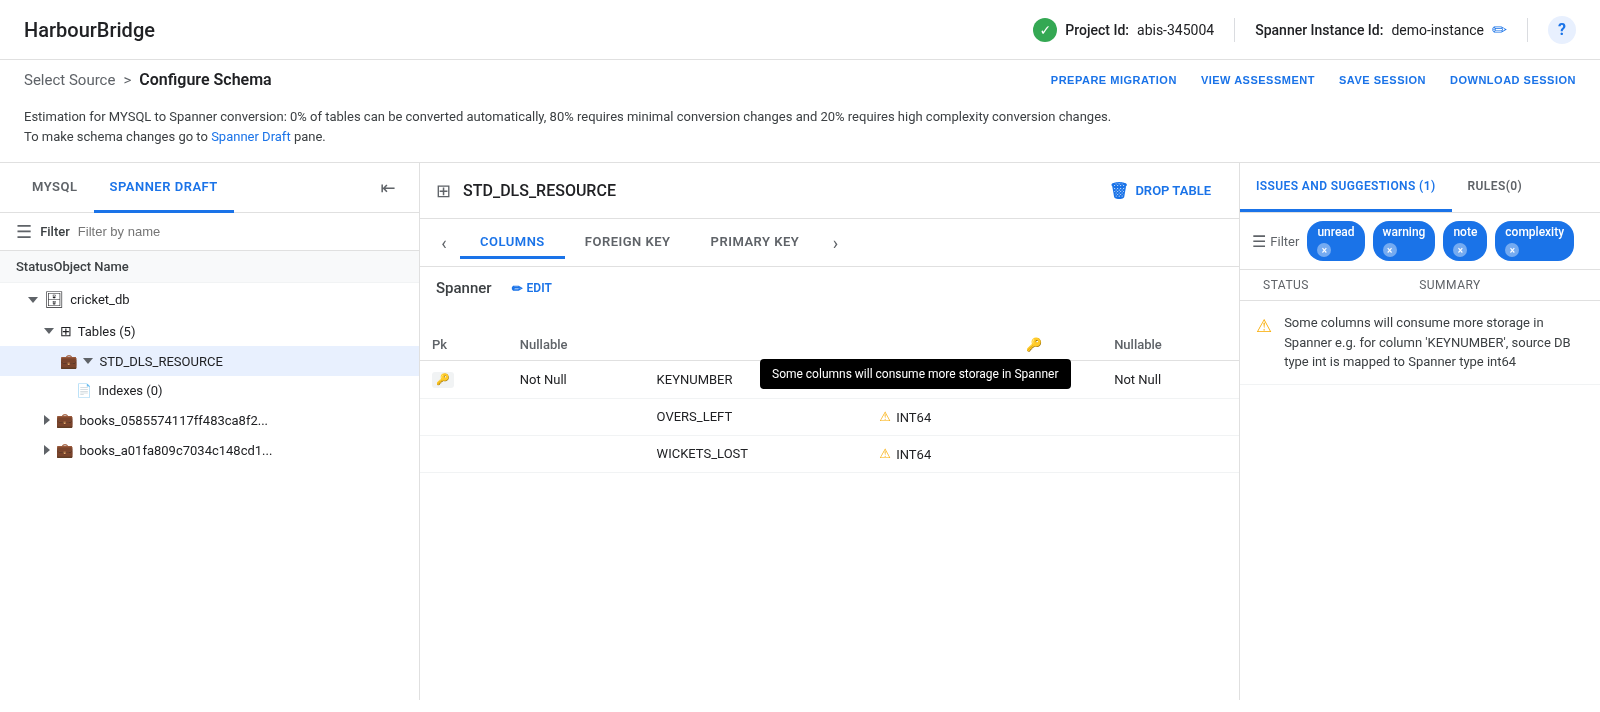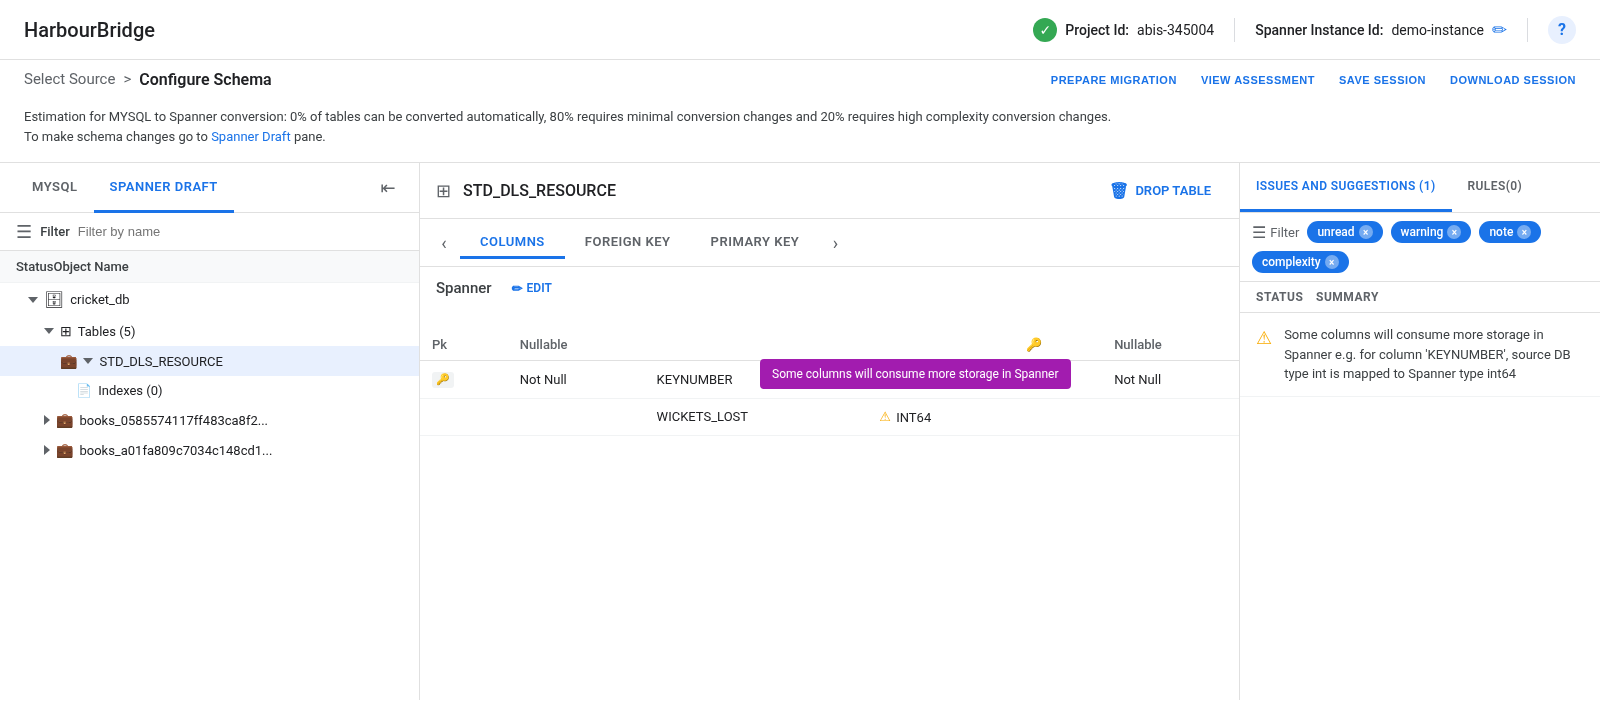--- a/index.html
+++ b/index.html
@@ -50,21 +50,21 @@
       cursor: pointer;
     }
     .edit-icon {
       color: #1a73e8; font-size: 18px; cursor: pointer;
     }
 
     
     .breadcrumb {
       padding: 14px 24px 10px;
       display: flex;
-      align-items: flex-start;
+      align-items: center;
       gap: 8px;
       font-size: 15px;
     }
     .breadcrumb-link {
       color: #5f6368;
     }
     .breadcrumb-sep { color: #5f6368; }
     .breadcrumb-current {
       font-weight: 600;
       font-size: 16px;
@@ -307,21 +307,21 @@
     .warn-icon {
       display: inline-flex; align-items: center; justify-content: center;
       width: 16px; height: 16px;
       color: #f9ab00;
       font-size: 13px;
     }
 
     
     .tooltip-box {
       position: absolute;
-      background: #a21caf;
+      background: #000000;
       color: white;
       padding: 8px 12px;
       border-radius: 4px;
       font-size: 12px;
       white-space: nowrap;
       z-index: 100;
       pointer-events: none;
     }
 
     
@@ -355,45 +355,47 @@
       flex-wrap: wrap;
       padding: 8px 12px;
       gap: 8px;
       border-bottom: 1px solid #e0e0e0;
     }
     .filter-label {
       display: flex; align-items: center; gap: 4px;
       font-size: 13px; color: #5f6368;
     }
     .chip {
-      display: inline-flex; align-items: center; gap: 4px;
+      display: inline-flex; gap: 4px;
       padding: 4px 10px;
       border-radius: 16px;
       font-size: 12px;
       font-weight: 500;
       cursor: pointer;
+      flex-direction: column;
     }
     .chip-blue { background: #1a73e8; color: white; }
     .chip-x {
       display: inline-flex; align-items: center; justify-content: center;
       width: 14px; height: 14px;
       border-radius: 50%;
       background: rgba(255,255,255,0.4);
       font-size: 10px;
       cursor: pointer;
     }
     .issues-header {
       display: flex;
       padding: 8px 16px;
       border-bottom: 1px solid #e0e0e0;
       font-size: 12px;
-      font-weight: 700;
+      font-weight: 400;
       color: #5f6368;
       text-transform: uppercase;
       letter-spacing: 0.5px;
+      text-align: center;
     }
     .issues-header .col-status { width: 60px; }
     .issues-header .col-summary { flex: 1; }
     .issue-row {
       display: flex;
       padding: 12px 16px;
       align-items: flex-start;
       gap: 12px;
       border-bottom: 1px solid #f1f3f4;
       font-size: 13px;
@@ -575,20 +577,31 @@
               <td>
                 <span class="warn-icon">⚠</span>
                 <span>INT64</span>
               </td>
               <td>
                 <span class="key-icon">🔑</span>
               </td>
               <td>Not Null</td>
             </tr>
 
+            <tr>
+              <td></td>
+              <td></td>
+              <td>OVERS_LEFT</td>
+              <td>
+                <span class="warn-icon">⚠</span>
+                <span>INT64</span>
+              </td>
+              <td></td>
+              <td></td>
+            </tr>
 
             <tr>
               <td></td>
               <td></td>
               <td>WICKETS_LOST</td>
               <td>
                 <span class="warn-icon">⚠</span>
                 <span>INT64</span>
               </td>
               <td></td>

